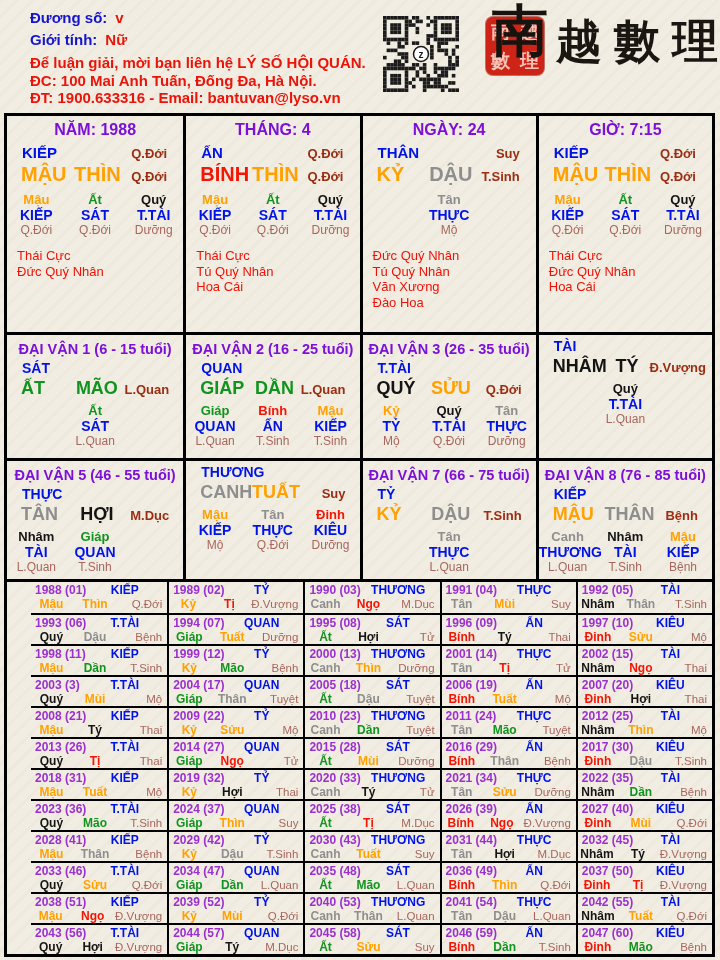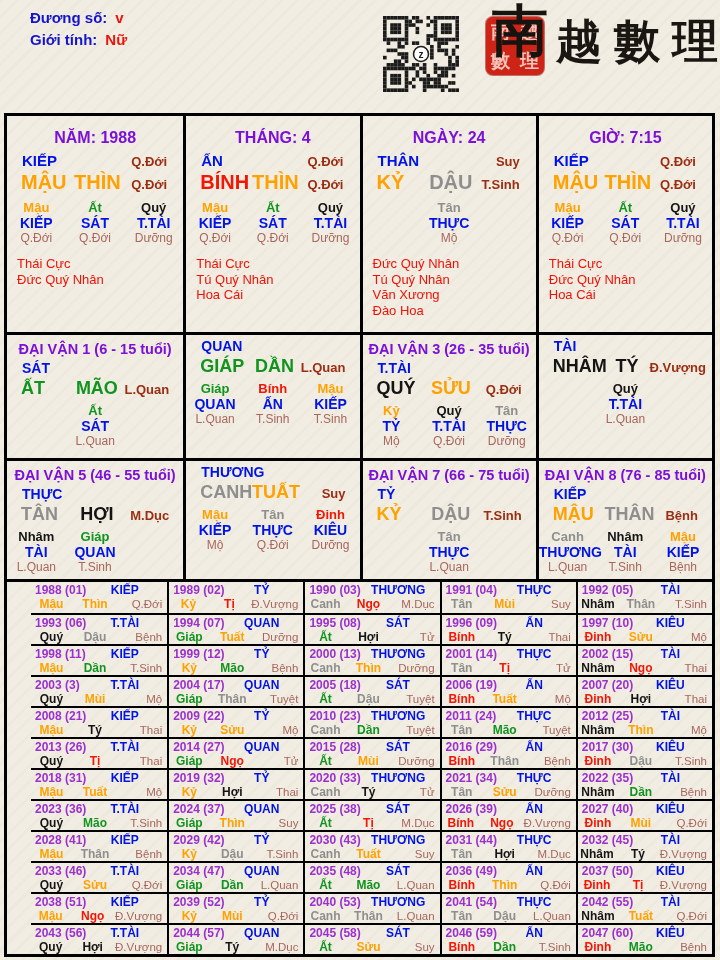--- a/index.html
+++ b/index.html
@@ -34,21 +34,21 @@
         display:flex;flex-direction:column;}
   .sec{display:grid;grid-template-columns:repeat(4,1fr);}
   .sec .cell{border-left:3px solid #000;overflow:hidden;}
   .sec .cell:nth-child(4n+1){border-left:none;}
   .sec-p{height:229px;}
   .sec-d{height:123px;border-top:3px solid #000;}
   .sec-d2{height:118px;}
   .sec-years{flex:1;border-top:3px solid #000;display:grid;grid-template-columns:repeat(5,1fr);grid-auto-rows:1fr;padding-left:24px;}
 
   
-  .p-head{text-align:center;color:var(--purple);font-weight:bold;font-size:16px;margin-top:13px;white-space:nowrap;}
+  .p-head{text-align:center;color:var(--purple);font-weight:bold;font-size:16px;margin-top:5px;white-space:nowrap;}
   .god-line,.big-line{display:grid;grid-template-columns:38% 26% 36%;align-items:baseline;}
   .god-line{margin-top:5px;}
   .god-line .god{padding-left:15px;color:var(--god);font-weight:bold;font-size:15px;}
   .stgd{text-align:right;padding-right:16px;color:var(--stage_dark);font-weight:bold;font-size:13px;white-space:nowrap;}
   .big-line{margin-top:2px;}
   .big-line .stem{padding-left:14px;font-size:20px;font-weight:bold;white-space:nowrap;}
   .big-line .branch{font-size:20px;font-weight:bold;text-align:center;white-space:nowrap;}
   .hrow{display:flex;margin-top:6px;}
   .hrow.center{justify-content:center;}
   .hcol{width:33.3%;text-align:center;}
@@ -79,20 +79,25 @@
 <body>
 
 <div class="canvas">
 
   <div class="hdr-left">
     <div class="f-line">
       <span>Đương số:</span><span class="val">v</span>
     </div>
     <div class="f-line">
       <span>Giới tính:</span><span class="val">Nữ</span>
+    </div>
+    <div class="c-block">
+      <div class="c-line">Để luận giải, mời bạn liên hệ LÝ SỐ HỘI QUÁN.</div>
+      <div class="c-line">ĐC: 100 Mai Anh Tuấn, Đống Đa, Hà Nội.</div>
+      <div class="c-line">ĐT: 1900.633316 - Email: bantuvan@lyso.vn</div>
     </div>
   </div>
 
   <div class="qr" id="qr"><svg width="76" height="76" viewBox="0 0 76 76">
         <g fill="#1b1b1b">
           <rect x="0.00" y="0.00" width="3.62" height="3.62"></rect>
           <rect x="3.62" y="0.00" width="3.62" height="3.62"></rect>
           <rect x="7.24" y="0.00" width="3.62" height="3.62"></rect>
           <rect x="10.86" y="0.00" width="3.62" height="3.62"></rect>
           <rect x="14.48" y="0.00" width="3.62" height="3.62"></rect>
@@ -470,20 +475,21 @@
     <div class="hrow center">
             <div class="hcol">
     <div class="hstem el-wood">Ất</div>
     <div class="hgod">SÁT</div>
     <div class="hstage">L.Quan</div>
   </div>
           </div>
     <div class="stars"></div>
   </div>
         <div class="cell dv">
+    <div class="p-head">ĐẠI VẬN 2 (16 - 25 tuổi)</div>
     <div class="god-line">
       <span class="god">QUAN</span>
       <span></span>
       <span class="stgd"></span>
     </div>
     <div class="big-line">
       <span class="stem el-wood">GIÁP</span>
       <span class="branch el-wood">DẦN</span>
       <span class="stgd">L.Quan</span>
     </div>

